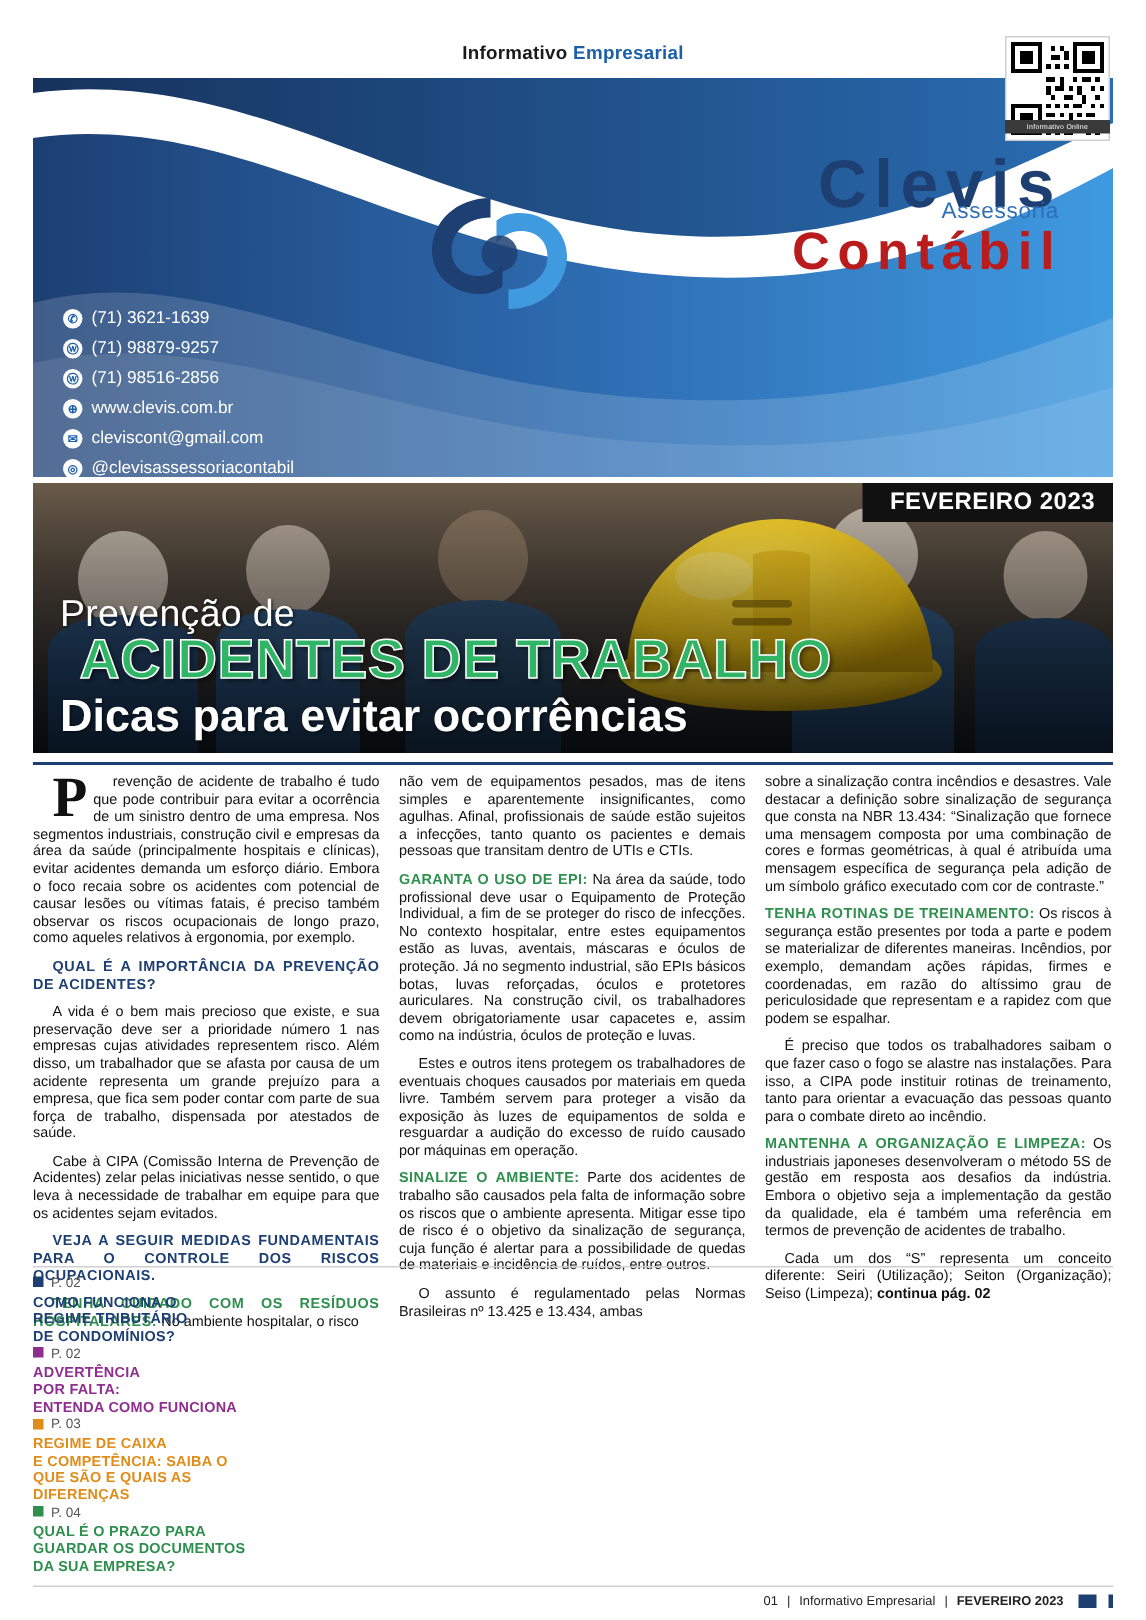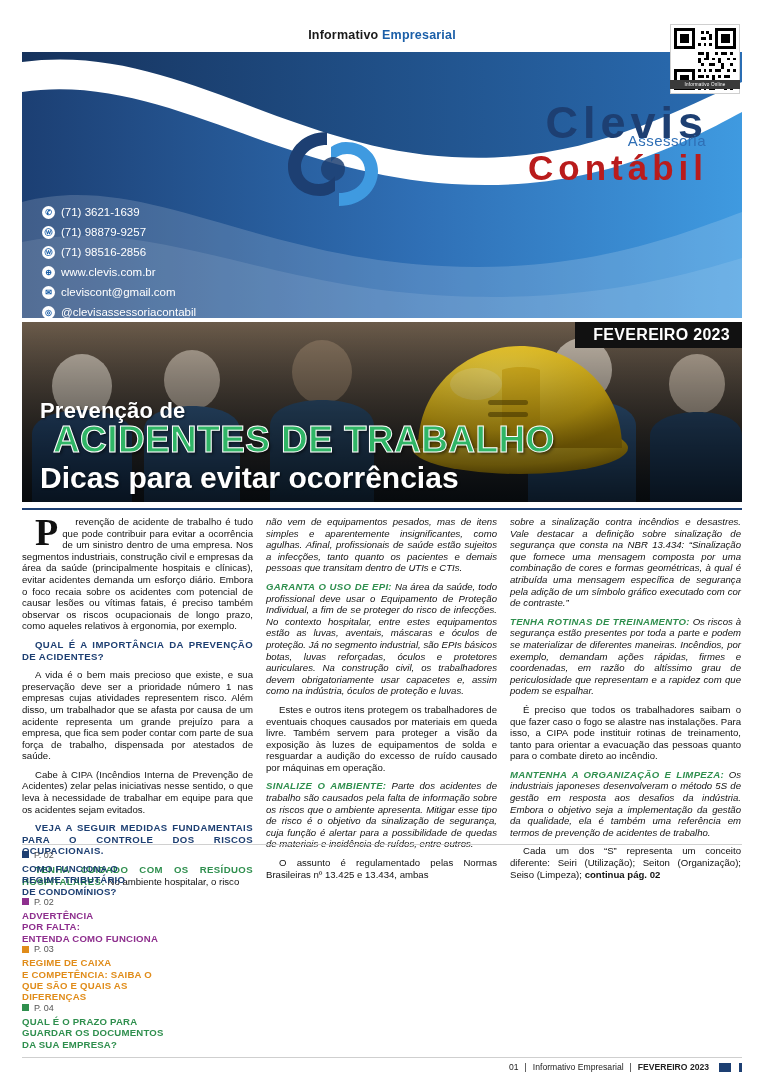--- a/index.html
+++ b/index.html
@@ -87,21 +87,21 @@
     overflow:hidden; background:#2a2f33;
   }
   .hero-photo { position:absolute; inset:0; }
   .date-tag {
     position:absolute; right:0; top:0; height:26px;
     background:#111; color:#fff; font-size:16px; font-weight:bold;
     padding:4px 12px 0 18px; letter-spacing:.3px;
   }
   .hero-txt { position:absolute; left:18px; bottom:8px; }
   .hero-l1 {
-    font-size:22px; color:#ffffff; font-weight:bold; letter-spacing:.2px; line-height:1.1;
+    font-size:25px; color:#ffffff; font-weight:normal; letter-spacing:.2px; line-height:1.1;
     text-shadow:1px 1px 2px rgba(0,0,0,.55);
   }
   .hero-l2 {
     font-size:37px; font-weight:bold; letter-spacing:.4px; line-height:1.05;
     color:#30b566;
     -webkit-text-stroke:1px #ffffff;
     text-shadow:2px 2px 3px rgba(0,0,0,.45);
     margin:-2px 0 0 13px;
   }
   .hero-l3 {
@@ -111,21 +111,21 @@
 
   
   .rule { height:2px; background:#1d3f72; margin:6px 0 6px 0; width:720px;}
   .cols {
     width:720px; display:flex; gap:13px;
     font-size:9.6px; line-height:11.6px; text-align:justify;
     color:#111;
   }
   .col { width:231px; }
   .p { margin:0 0 7px 0; text-indent:13px; }
-  .p.noind { text-indent:0;font-style:italic; }
+  .p.noind { text-indent:0; }
   .head {
     color:#1d3f72; font-weight:bold; letter-spacing:.4px;
     text-indent:13px;
   }
   .headg { color:#2f8f4e; }
   .dropcap {
     float:left; font-size:38px; line-height:31px; font-weight:bold;
     padding:1px 4px 0 0; color:#111;
     font-family:"Liberation Serif", serif;
   }
@@ -347,21 +347,21 @@
   </div>
 
   <div class="rule"></div>
 
   <div class="cols">
 
     <div class="col">
       <p class="p"><span class="dropcap">P</span><span>revenção de acidente de trabalho é tudo que pode contribuir para evitar a ocorrência de um sinistro dentro de uma empresa. Nos segmentos industriais, construção civil e empresas da área da saúde (principalmente hospitais e clínicas), evitar acidentes demanda um esforço diário. Embora o foco recaia sobre os acidentes com potencial de causar lesões ou vítimas fatais, é preciso também observar os riscos ocupacionais de longo prazo, como aqueles relativos à ergonomia, por exemplo.</span></p>
       <p class="p head">QUAL É A IMPORTÂNCIA DA PREVENÇÃO DE ACIDENTES?</p>
       <p class="p">A vida é o bem mais precioso que existe, e sua preservação deve ser a prioridade número 1 nas empresas cujas atividades representem risco. Além disso, um trabalhador que se afasta por causa de um acidente representa um grande prejuízo para a empresa, que fica sem poder contar com parte de sua força de trabalho, dispensada por atestados de saúde.</p>
-      <p class="p">Cabe à CIPA (Incêndios Interna de Prevenção de Acidentes) zelar pelas iniciativas nesse sentido, o que leva à necessidade de trabalhar em equipe para que os acidentes sejam evitados.</p>
+      <p class="p">Cabe à CIPA (Comissão Interna de Prevenção de Acidentes) zelar pelas iniciativas nesse sentido, o que leva à necessidade de trabalhar em equipe para que os acidentes sejam evitados.</p>
       <p class="p head">VEJA A SEGUIR MEDIDAS FUNDAMENTAIS PARA O CONTROLE DOS RISCOS OCUPACIONAIS.</p>
       <p class="p"><span class="head headg" style="text-indent:0">TENHA CUIDADO COM OS RESÍDUOS HOSPITALARES:</span><span> No ambiente hospitalar, o risco</span></p>
     </div>
 
     <div class="col">
       <p class="p noind">não vem de equipamentos pesados, mas de itens simples e aparentemente insignificantes, como agulhas. Afinal, profissionais de saúde estão sujeitos a infecções, tanto quanto os pacientes e demais pessoas que transitam dentro de UTIs e CTIs.</p>
       <p class="p noind"><span class="headg" style="font-weight:bold;letter-spacing:.3px">GARANTA O USO DE EPI:</span><span> Na área da saúde, todo profissional deve usar o Equipamento de Proteção Individual, a fim de se proteger do risco de infecções. No contexto hospitalar, entre estes equipamentos estão as luvas, aventais, máscaras e óculos de proteção. Já no segmento industrial, são EPIs básicos botas, luvas reforçadas, óculos e protetores auriculares. Na construção civil, os trabalhadores devem obrigatoriamente usar capacetes e, assim como na indústria, óculos de proteção e luvas.</span></p>
       <p class="p">Estes e outros itens protegem os trabalhadores de eventuais choques causados por materiais em queda livre. Também servem para proteger a visão da exposição às luzes de equipamentos de solda e resguardar a audição do excesso de ruído causado por máquinas em operação.</p>
       <p class="p noind"><span class="headg" style="font-weight:bold;letter-spacing:.3px">SINALIZE O AMBIENTE:</span><span> Parte dos acidentes de trabalho são causados pela falta de informação sobre os riscos que o ambiente apresenta. Mitigar esse tipo de risco é o objetivo da sinalização de segurança, cuja função é alertar para a possibilidade de quedas de materiais e incidência de ruídos, entre outros.</span></p>
       <p class="p">O assunto é regulamentado pelas Normas Brasileiras nº 13.425 e 13.434, ambas</p>

